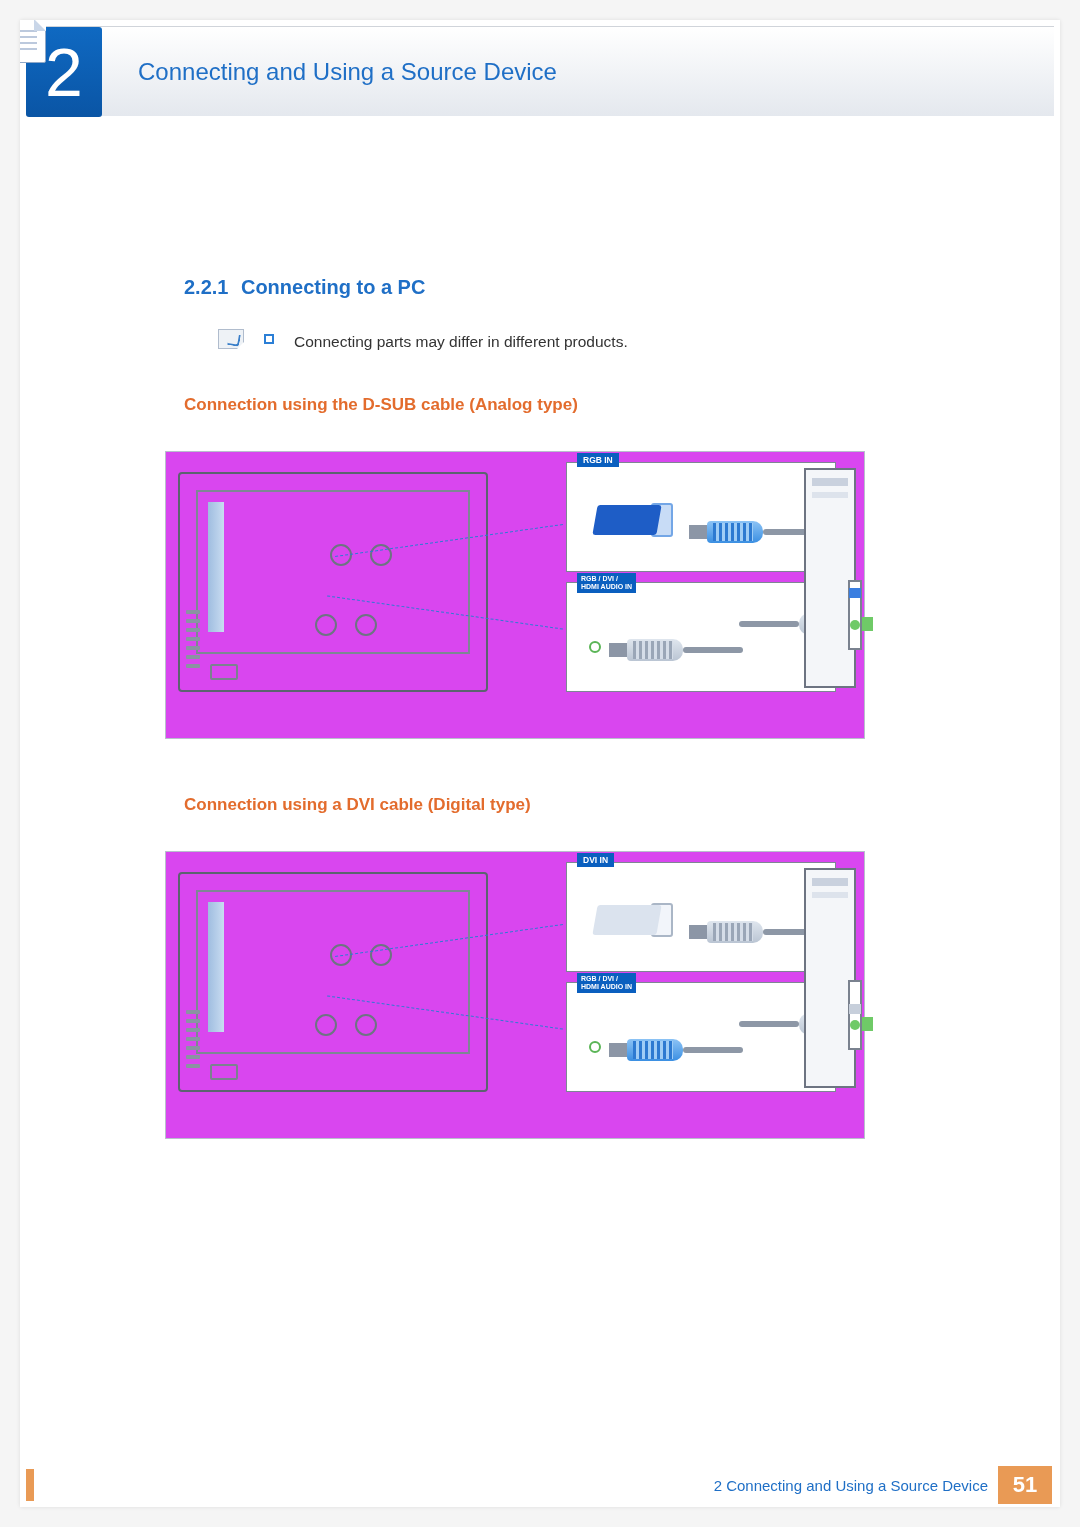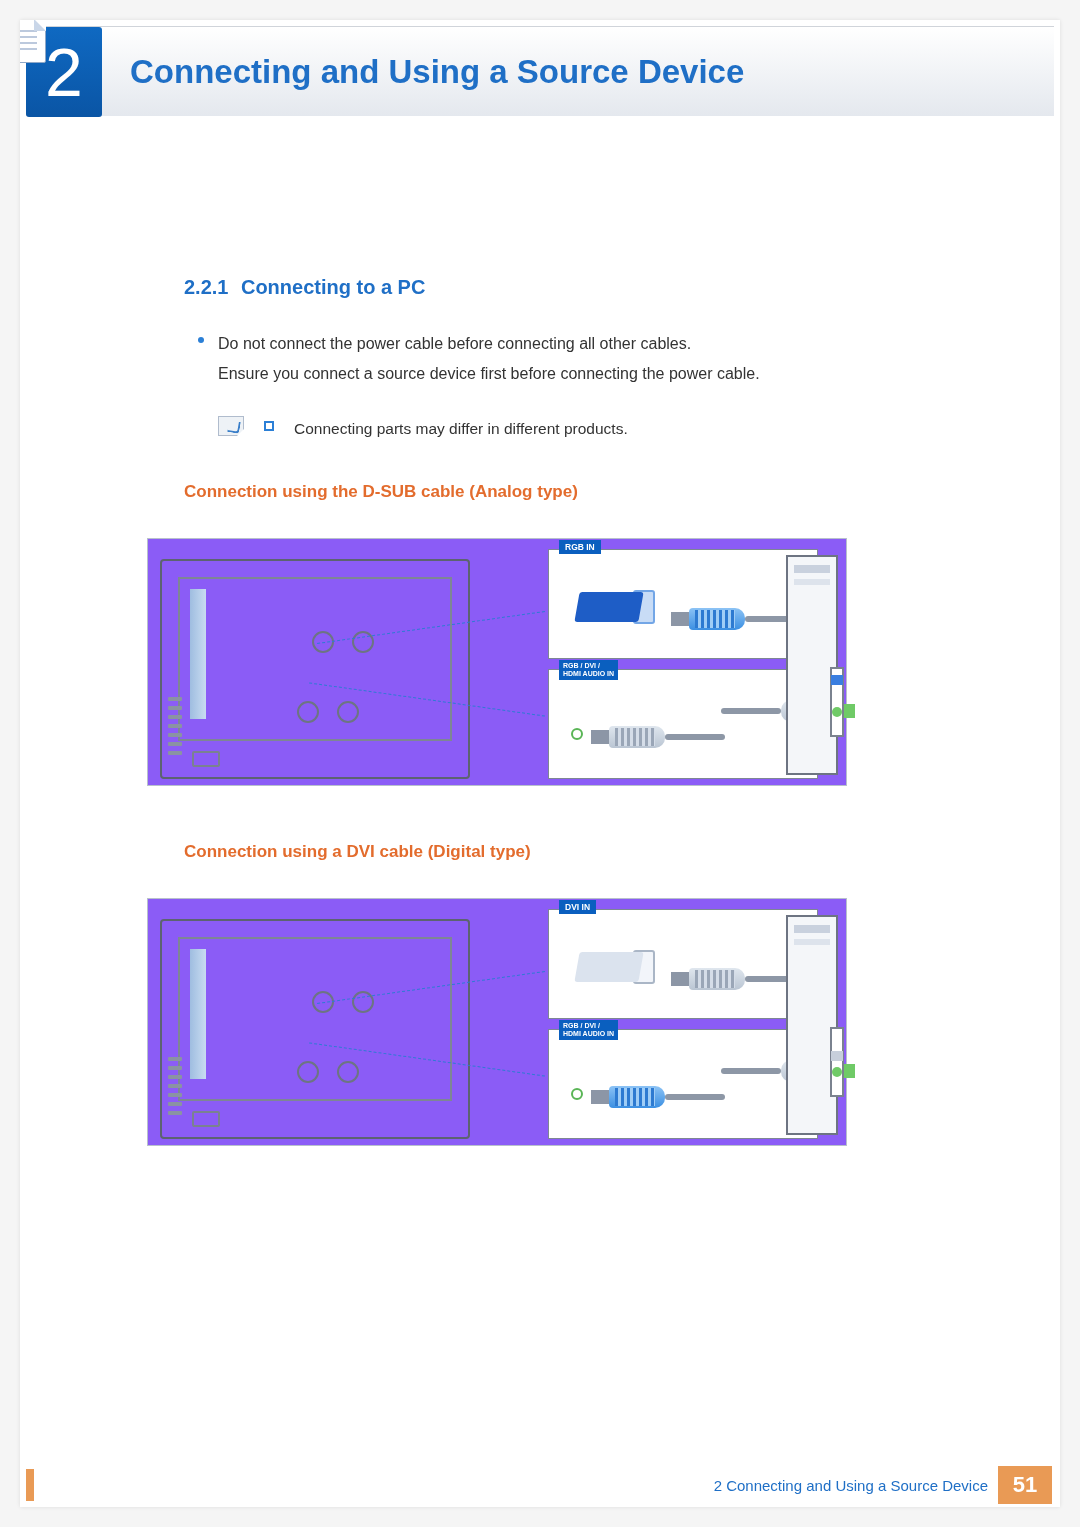--- a/index.html
+++ b/index.html
@@ -58,23 +58,23 @@
   .doc-icon:after{
     content:"";
     position:absolute;
     top:-1px; right:-1px;
     width:0;height:0;
     border-top:12px solid #fff;
     border-left:12px solid #c9d6e8;
   }
   .doc-icon .line{position:absolute;left:5px;right:8px;height:2px;background:#bcc9dd;}
   .header-title{
-    margin-left: 28px;
-    font-size: 33px;
-    font-weight: 700;
+    margin-left: 36px;
+    font-size: 24px;
+    font-weight: 400;
     color:#1f6fc6;
   }
 
   .content {
     padding: 110px 60px 0 80px;
   }
   .h2-row{display:flex;gap:26px;align-items:baseline;}
   .h2-num{font-size:30px;font-weight:700;color:#1f6fc6;}
   .h2-txt{font-size:30px;font-weight:700;color:#1f6fc6;}
 
@@ -89,27 +89,27 @@
   .note-row{display:flex;gap:20px;align-items:flex-start;margin-left:118px;margin-top:6px;margin-bottom:20px;}
   .note-icon{width:26px;height:20px;background:#eef2f6;border:1px solid #b0bccd;position:relative;flex:0 0 26px;}
   .note-icon:before{content:"";position:absolute;right:3px;bottom:2px;width:10px;height:10px;border:2px solid #3a7fc9;border-top:none;border-left:none;border-radius:0 0 4px 0;transform:rotate(10deg);}
   .note-icon:after{content:"";position:absolute;right:-1px;bottom:-1px;width:0;height:0;border-right:7px solid #fff;border-top:7px solid transparent;}
   .note-bullet{width:10px;height:10px;border:2px solid #2b7fd6;margin-top:5px;flex:0 0 10px;}
   .note-txt{font-size:15.5px;color:#333;line-height:1.7;}
 
   .sub-h{margin-left:84px;margin-top:40px;font-size:17px;font-weight:700;color:#e36c2d;}
 
   .diagram{
-    margin-left:47px;
+    margin-left:65px;
     margin-top:36px;
     width:700px;
-    height:248px;
+    height:288px;
     border:1px solid #b8c0cc;
     position:relative;
-    background:#8b5cf6;
+    background:#d946ef;
   }
   
   .monitor{
     position:absolute;left:12px;top:20px;width:310px;height:220px;
     border:2px solid #5c6370;border-radius:4px;
   }
   .monitor .inner{position:absolute;left:16px;top:16px;right:16px;bottom:36px;border:2px solid #7e8694;}
   .monitor .hole{position:absolute;width:22px;height:22px;border:2px solid #6d7482;border-radius:50%;}
   .monitor .h1{left:150px;top:70px;}
   .monitor .h2{left:190px;top:70px;}
@@ -193,24 +193,20 @@
 
   <div class="content">
 
 
     <div class="h3-row">
       <span class="h3-num">2.2.1</span>
       <span class="h3-txt">Connecting to a PC</span>
     </div>
 
     <div class="bullets">
-      <div class="bullet">
-        <span>Do not connect the power cable before connecting all other cables.</span><br>
-        <span>Ensure you connect a source device first before connecting the power cable.</span>
-      </div>
     </div>
 
     <div class="note-row">
       <span class="note-icon"></span>
       <span class="note-bullet"></span>
       <span class="note-txt">Connecting parts may differ in different products.</span>
     </div>
 
     <div class="sub-h">Connection using the D-SUB cable (Analog type)</div>
     <div class="diagram">

